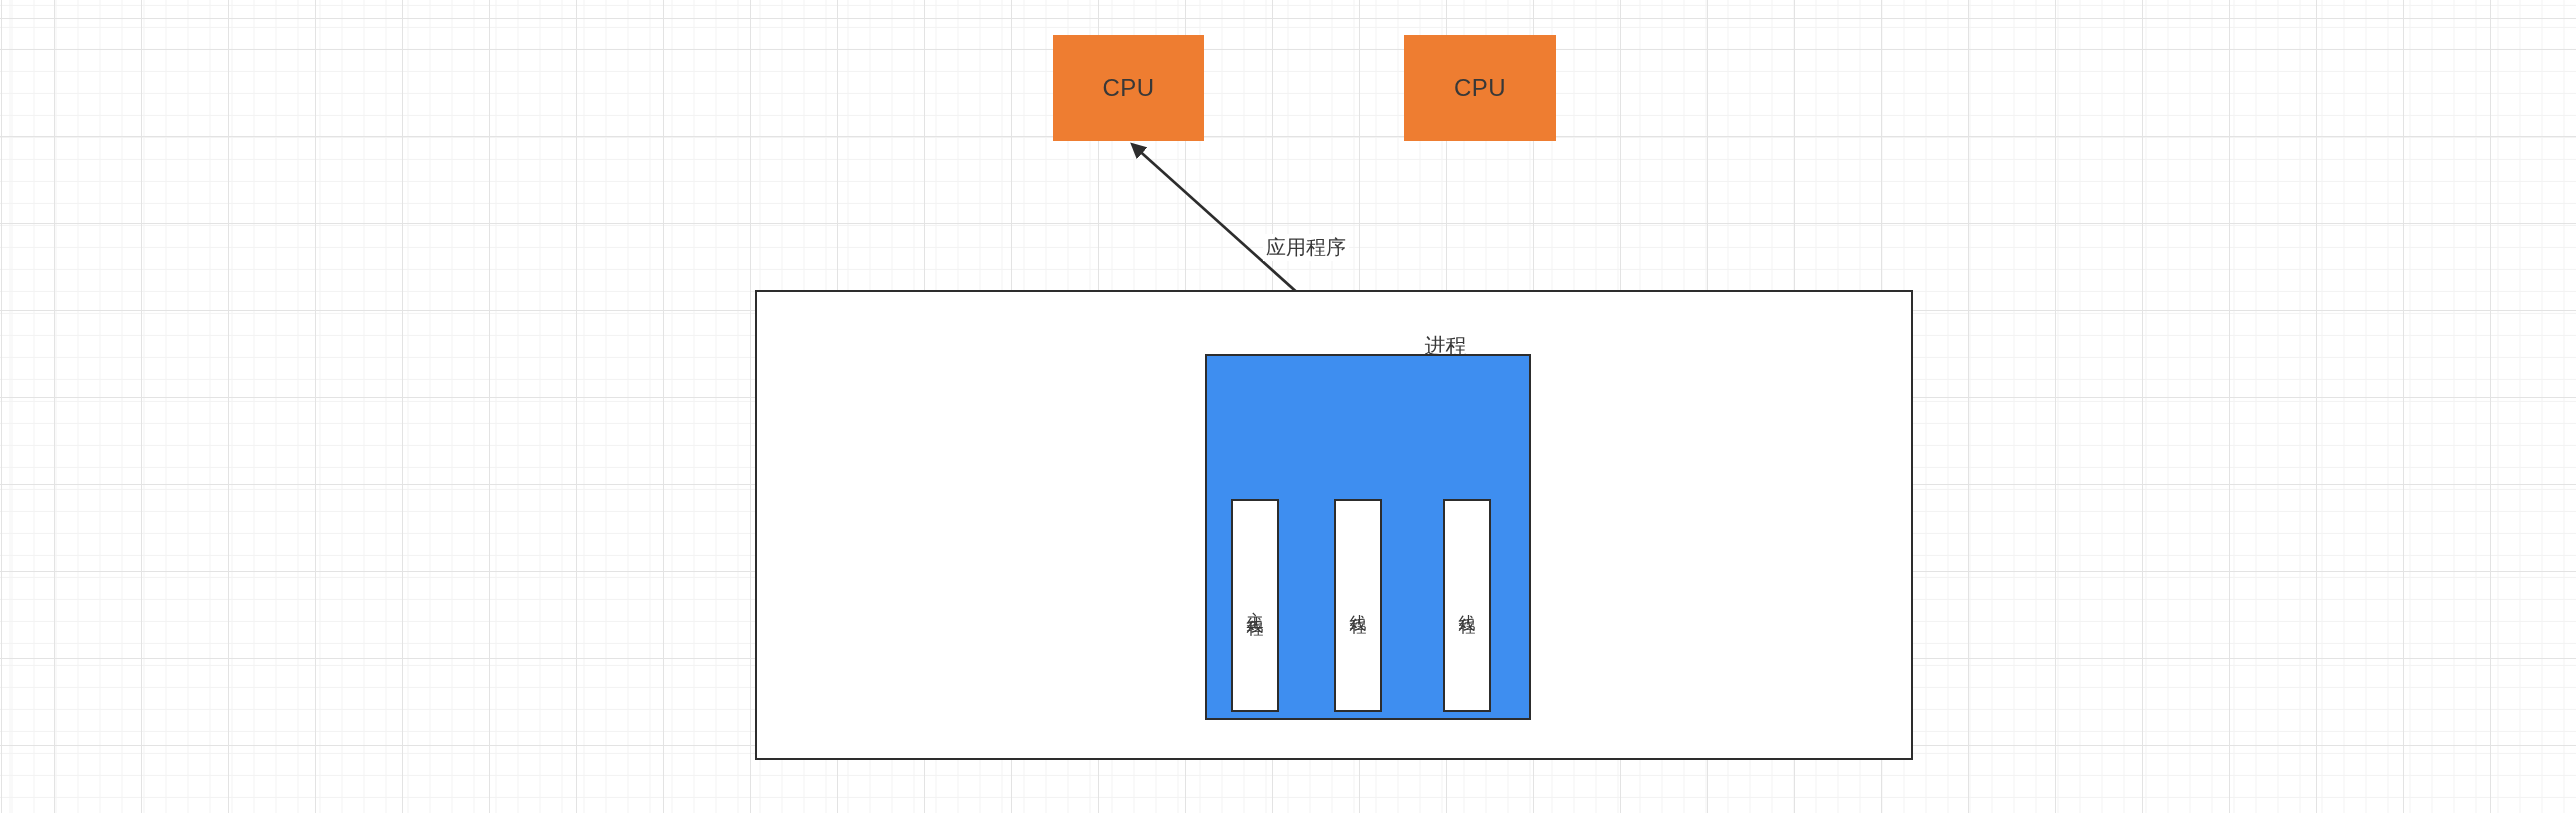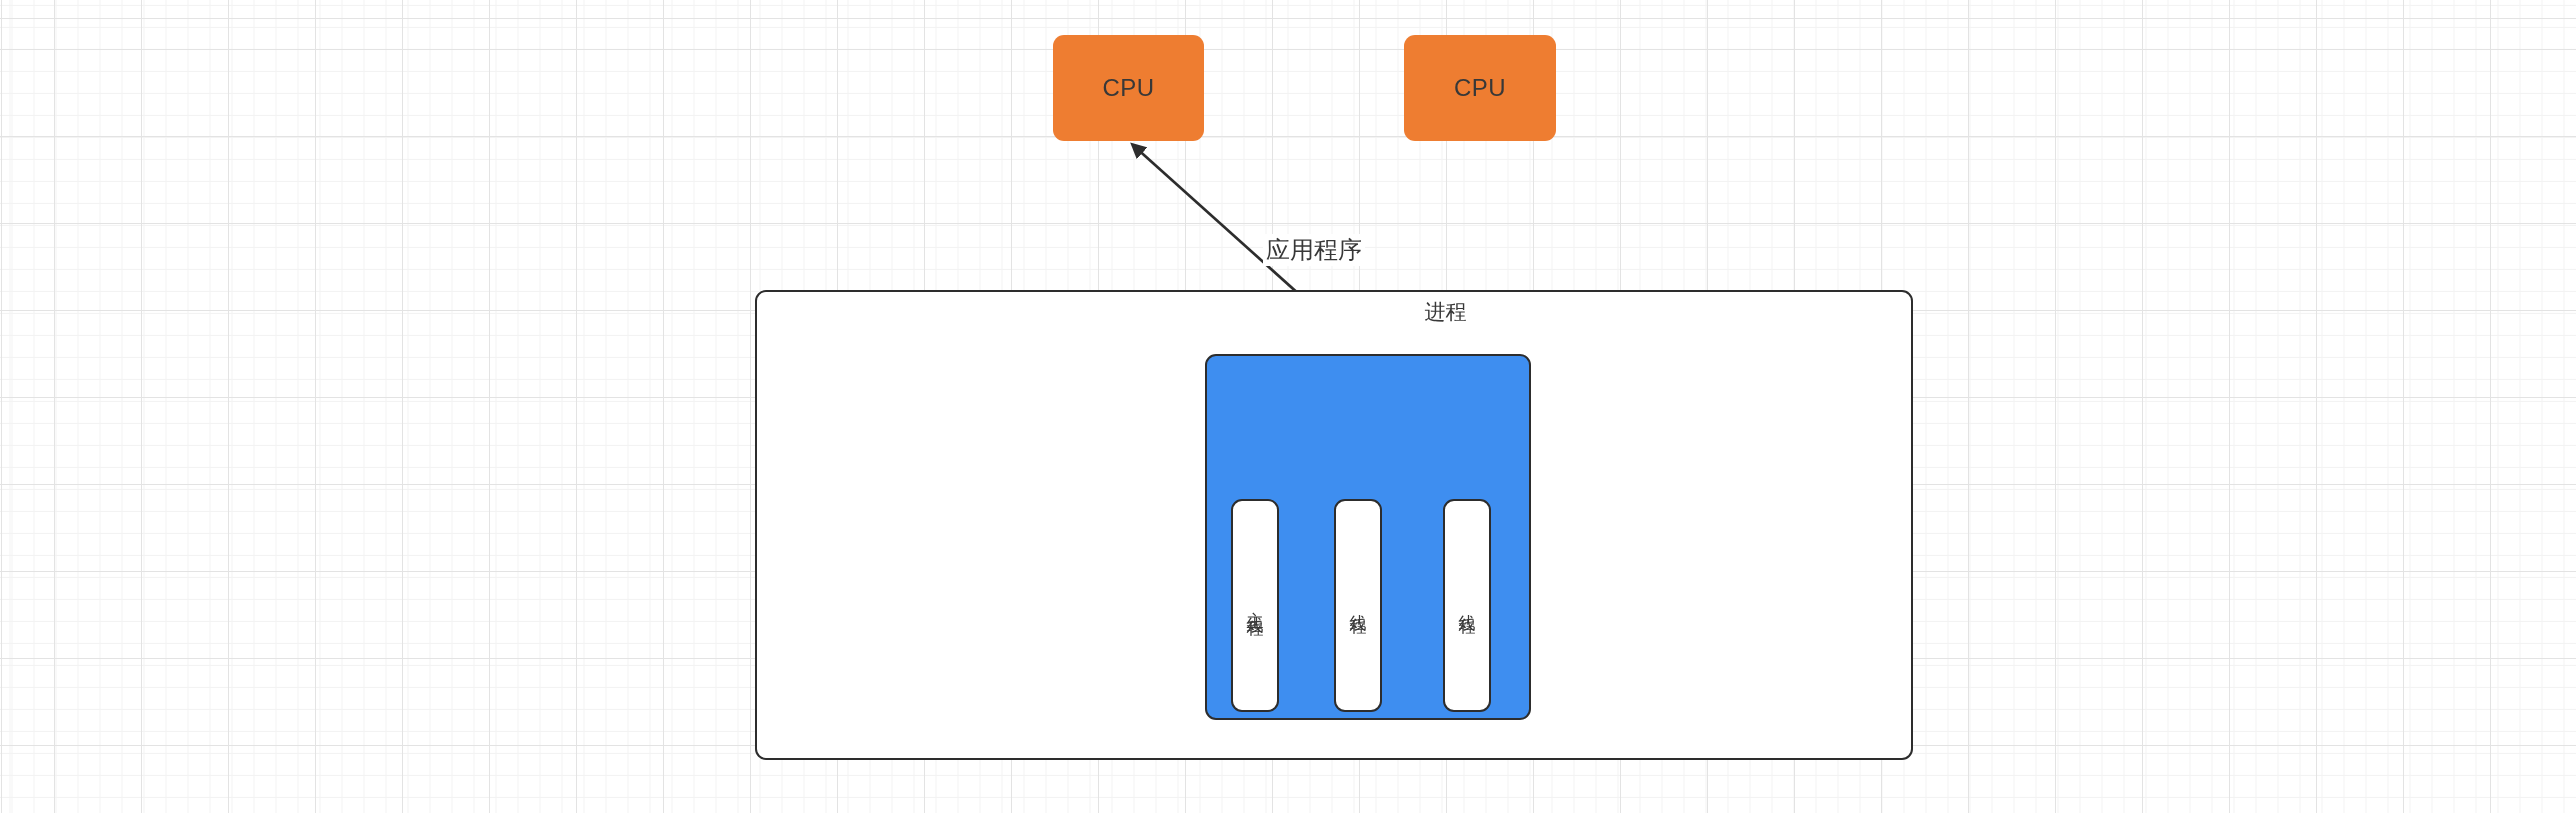--- a/index.html
+++ b/index.html
@@ -14,37 +14,36 @@
       repeating-linear-gradient(to right,  var(--grid-major) 0 1px, transparent 1px 87px),
       repeating-linear-gradient(to bottom, var(--grid-major) 0 1px, transparent 1px 87px),
       repeating-linear-gradient(to right,  var(--grid-minor) 0 1px, transparent 1px 22px),
       repeating-linear-gradient(to bottom, var(--grid-minor) 0 1px, transparent 1px 22px);
     background-position: 54px 0, 0 49px, 11.5px 0, 0 4.9px;
   }
   .node {
     position:absolute;
     display:flex; align-items:center; justify-content:center;
     color:var(--text-color);
-    border-radius:11px;
   }
   .cpu {
     background:var(--cpu-fill);
     font-size:24px;
     letter-spacing:0.5px;
   }
   .cpu-left  { left:1053px; top:35px; width:151px; height:106px; }
   .cpu-right { left:1404px; top:35px; width:152px; height:106px; }
   .process-box {
     left:755px; top:290px; width:1158px; height:470px;
     background:var(--process-fill);
     border:2.5px solid var(--stroke);
   }
   .process-label {
     position:absolute;
-    left:1411px; top:298px; width:69px;
+    left:1411px; top:332px; width:69px;
     text-align:center;
     font-size:21px;
     color:var(--text-color);
   }
   .container-box {
     left:1205px; top:354px; width:326px; height:366px;
     background:var(--container-fill);
     border:2.5px solid var(--stroke);
   }
   .gil-pill {
@@ -66,21 +65,21 @@
     color:var(--text-color);
   }
   .thread-1 { left:1231px; }
   .thread-2 { left:1334px; }
   .thread-3 { left:1443px; }
   .edge-label {
     position:absolute;
     left:1263px; top:234px;
     background:#ffffff;
     padding:0 3px;
-    font-size:24px;
+    font-size:20px;
     color:var(--text-color);
   }
   #edges { position:absolute; left:0; top:0; width:2576px; height:814px; pointer-events:none; }
   #edges line, #edges polyline {
     stroke:var(--stroke);
     stroke-width:2.7;
     fill:none;
   }
   #edges marker path { fill:var(--stroke); }
 </style>

